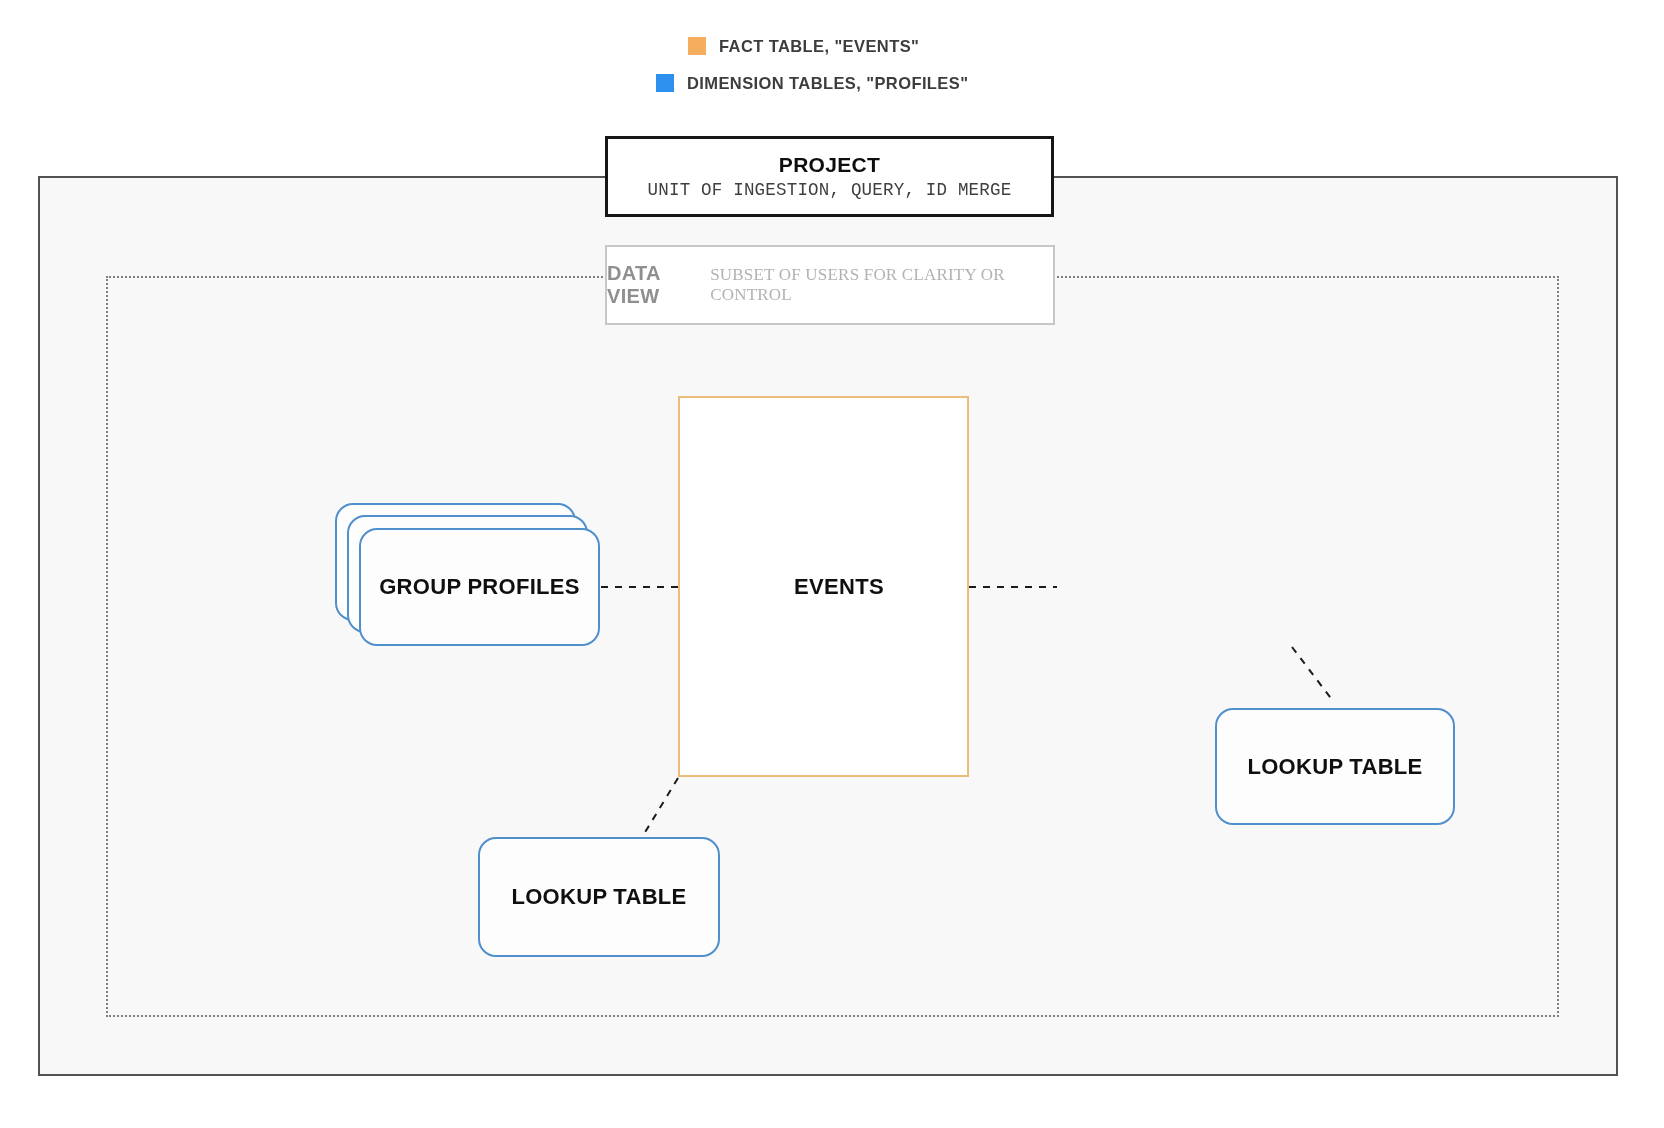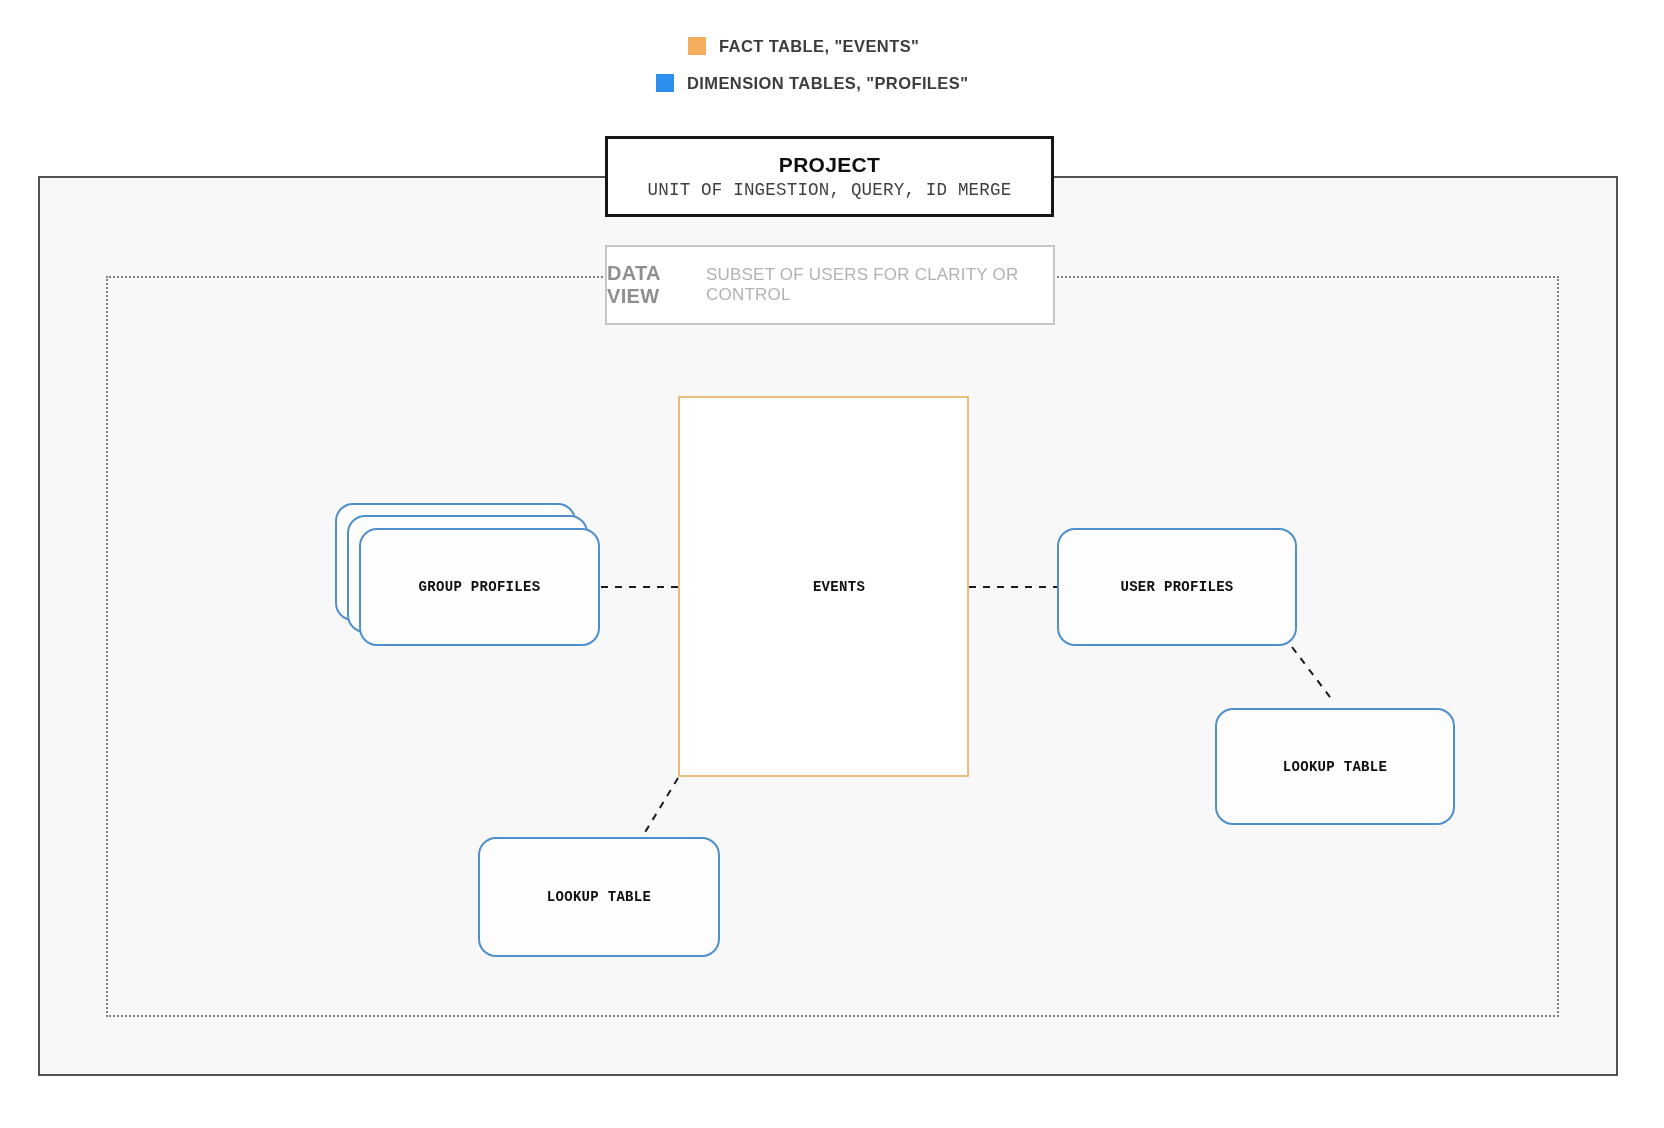--- a/index.html
+++ b/index.html
@@ -96,38 +96,38 @@
   .dataview-title {
     font-size: 20px;
     font-weight: bold;
     color: #8f8f8f;
     letter-spacing: 0.3px;
   }
   .dataview-subtitle {
     font-size: 17px;
     color: #b2b2b2;
     letter-spacing: 0.2px;
+    font-family: Liberation Serif, serif;
   }
 
   
   .connectors {
     position: absolute;
     left: 0; top: 0;
     width: 1664px; height: 1128px;
     z-index: 2;
   }
 
   
   .node-label {
-    font-size: 14px;
+    font-size: 22px;
     font-weight: bold;
     color: #0f0f0f;
     letter-spacing: 0.3px;
     white-space: nowrap;
-    font-family: Liberation Mono, monospace;
   }
   .events-node {
     position: absolute;
     left: 678px; top: 396px;
     width: 291px; height: 381px;
     background: #ffffff;
     border: 2px solid #eabd7c;
     box-sizing: border-box;
     z-index: 3;
     display: flex;
@@ -190,23 +190,20 @@
   <div class="events-node">
     <span class="node-label">EVENTS</span>
   </div>
 
   <div class="round-node stack-card-back"></div>
   <div class="round-node stack-card-middle"></div>
   <div class="round-node group-profiles">
     <span class="node-label">GROUP PROFILES</span>
   </div>
 
-  <div class="round-node user-profiles">
-    <span class="node-label">USER PROFILES</span>
-  </div>
 
   <div class="round-node lookup-right">
     <span class="node-label">LOOKUP TABLE</span>
   </div>
 
   <div class="round-node lookup-left">
     <span class="node-label">LOOKUP TABLE</span>
   </div>
 
 </div>

